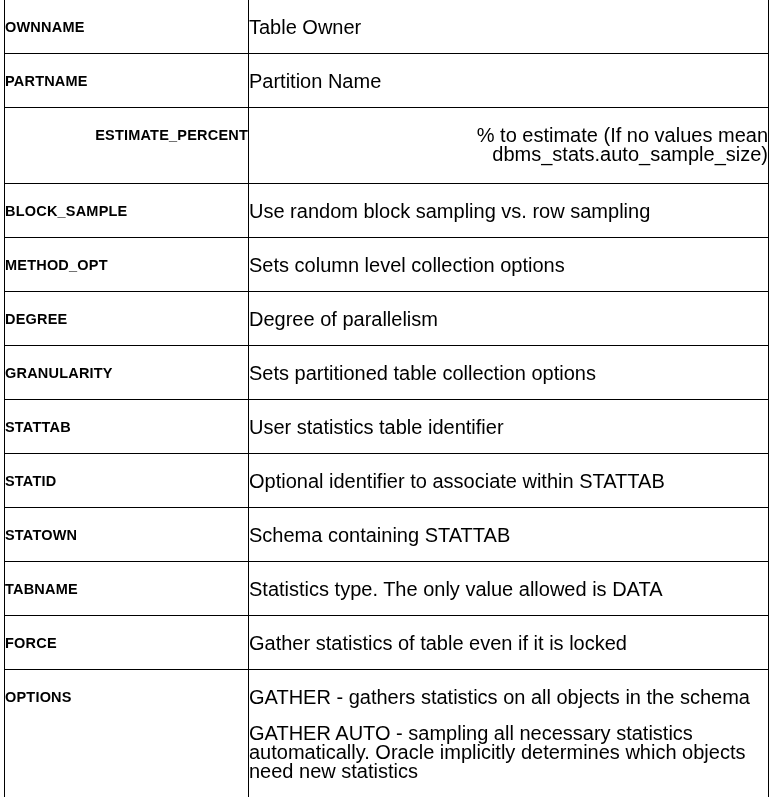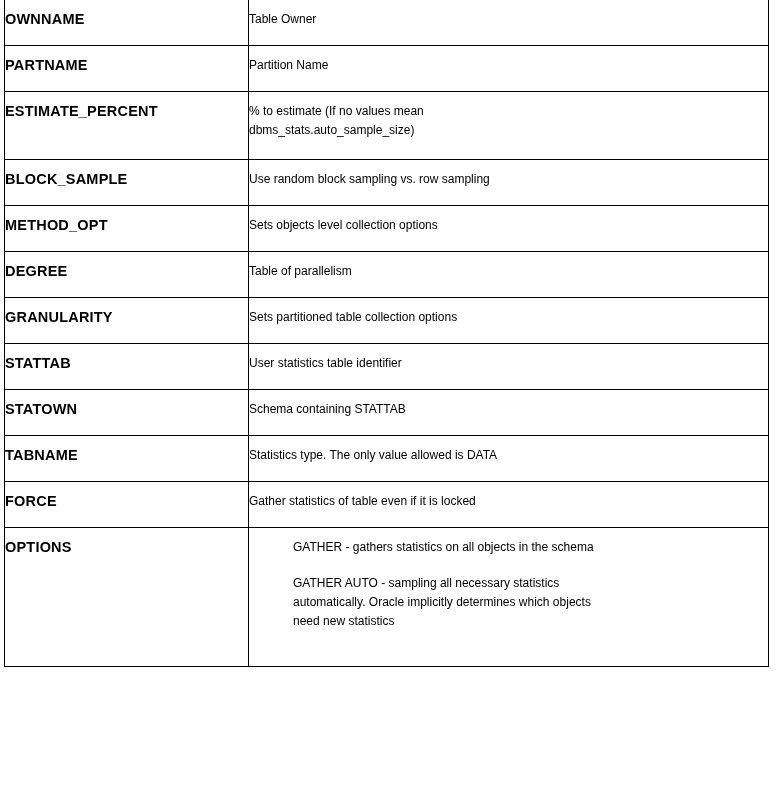--- a/index.html
+++ b/index.html
@@ -29,45 +29,45 @@
     border-collapse: collapse;
     table-layout: fixed;
     background: #ffffff;
   }
   table.params col.c-name { width: 244px; }
   table.params col.c-desc { width: 520px; }
 
   table.params td {
     border: 1px solid #000000;
     vertical-align: top;
-    padding: 10px 0 6px 0;
+    padding: 18px 0 6px 0;
     background: #ffffff;
   }
   td.pname {
     padding-left: 15px;
     padding-right: 6px;
     font-weight: bold;
     font-size: 14.5px;
     line-height: 19px;
     letter-spacing: 0.2px;
   }
   td.pdesc {
     padding-left: 11px;
     padding-right: 8px;
     font-weight: normal;
-    font-size: 12px;
+    font-size: 20px;
     line-height: 19px;
   }
   td.pdesc .line { display: block; }
-  td.pdesc .para { display: block; margin-left: 44px; }
+  td.pdesc .para { display: block; }
   td.pdesc .para + .para { margin-top: 17px; }
 
   
   tr.r-std td { height: 29px; }
-  tr.r-tall td { height: 51px; }
+  tr.r-tall td { height: 51px; text-align: right; }
   tr.r-last td { height: 122px; }
   tr.r-std td.pname, tr.r-tall td.pname, tr.r-last td.pname { }
 </style>
 </head>
 <body>
 
 <div id="page">
   <table class="params">
     <colgroup>
       <col class="c-name">
@@ -95,39 +95,45 @@
         </tr>
         <tr class="r-std">
           <td class="pname">BLOCK_SAMPLE</td>
           <td class="pdesc">
             <span class="line">Use random block sampling vs. row sampling</span>
           </td>
         </tr>
         <tr class="r-std">
           <td class="pname">METHOD_OPT</td>
           <td class="pdesc">
-            <span class="line">Sets objects level collection options</span>
+            <span class="line">Sets column level collection options</span>
           </td>
         </tr>
         <tr class="r-std">
           <td class="pname">DEGREE</td>
           <td class="pdesc">
-            <span class="line">Table of parallelism</span>
+            <span class="line">Degree of parallelism</span>
           </td>
         </tr>
         <tr class="r-std">
           <td class="pname">GRANULARITY</td>
           <td class="pdesc">
             <span class="line">Sets partitioned table collection options</span>
           </td>
         </tr>
         <tr class="r-std">
           <td class="pname">STATTAB</td>
           <td class="pdesc">
             <span class="line">User statistics table identifier</span>
+          </td>
+        </tr>
+        <tr class="r-std">
+          <td class="pname">STATID</td>
+          <td class="pdesc">
+            <span class="line">Optional identifier to associate within STATTAB</span>
           </td>
         </tr>
         <tr class="r-std">
           <td class="pname">STATOWN</td>
           <td class="pdesc">
             <span class="line">Schema containing STATTAB</span>
           </td>
         </tr>
         <tr class="r-std">
           <td class="pname">TABNAME</td>

